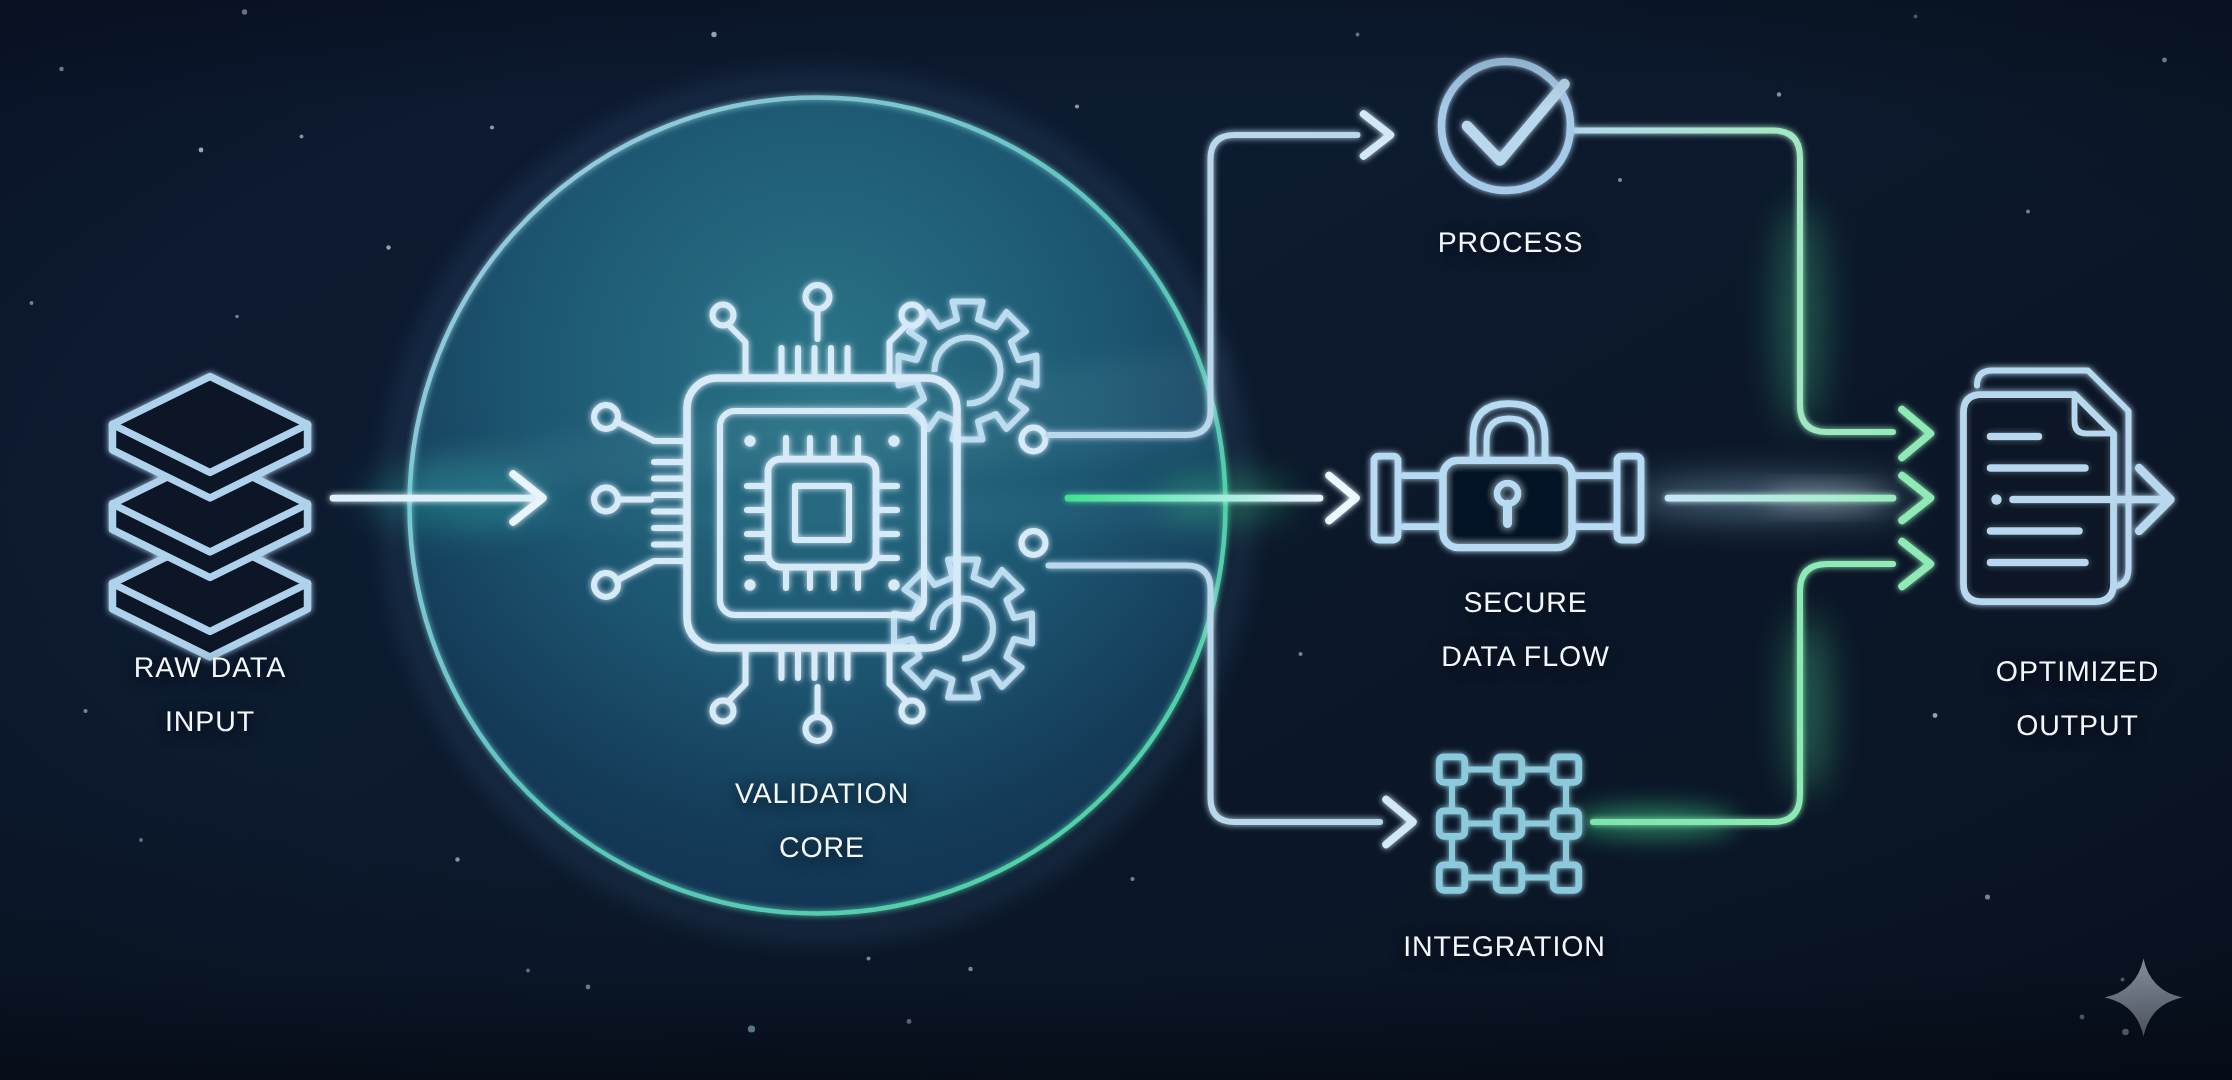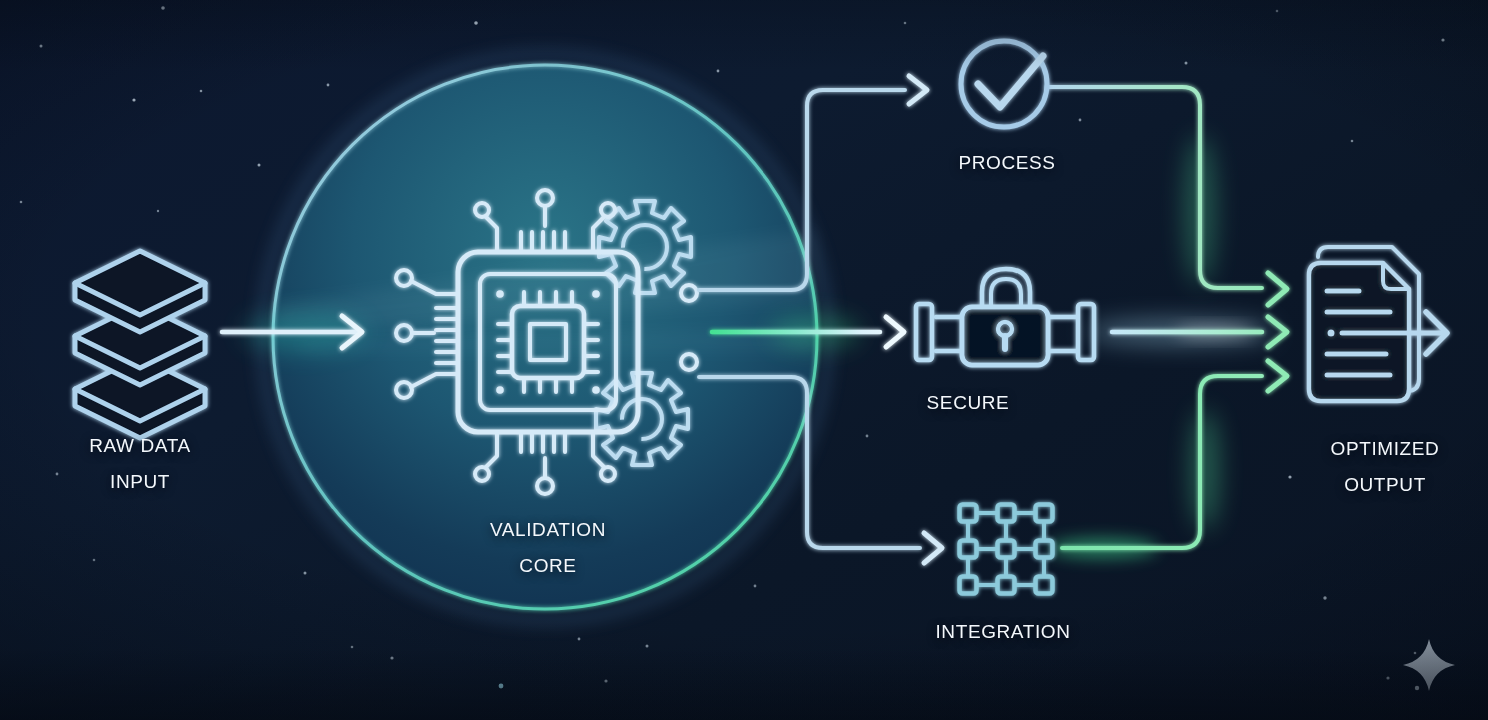--- a/index.html
+++ b/index.html
@@ -16,21 +16,21 @@
       linear-gradient(to bottom, rgba(5,12,24,.30), rgba(0,0,0,0) 10%, rgba(0,0,0,0) 90%, rgba(4,9,18,.55));
   }
   .label{
     position:absolute;width:340px;text-align:center;color:#f4f8fc;
     font-size:19px;line-height:36px;font-weight:400;letter-spacing:.6px;
     text-shadow:0 2px 10px rgba(2,8,16,.85);
   }
   .lbl-input{left:-30px;top:428px;}
   .lbl-core{left:378px;top:512px;}
   .lbl-validation{left:837px;top:145px;}
-  .lbl-secure{left:798px;top:385px;}
+  .lbl-secure{left:847px;top:385px;}
   .lbl-integration{left:833px;top:614px;}
   .lbl-output{left:1215px;top:431px;}
 </style>
 </head>
 <body>
 
 <div class="stage">
 
 <svg width="1488" height="720" viewBox="0 0 1488 720">
   <defs>
@@ -330,20 +330,21 @@
 </div>
 <div class="label lbl-core">
   <div>VALIDATION</div>
   <div>CORE</div>
 </div>
 <div class="label lbl-validation">
   <div>PROCESS</div>
 </div>
 <div class="label lbl-secure">
   <div>SECURE</div>
+  <div>DATA FLOW</div>
 </div>
 <div class="label lbl-integration">
   <div>INTEGRATION</div>
 </div>
 <div class="label lbl-output">
   <div>OPTIMIZED</div>
   <div>OUTPUT</div>
 </div>
 
 </div>

